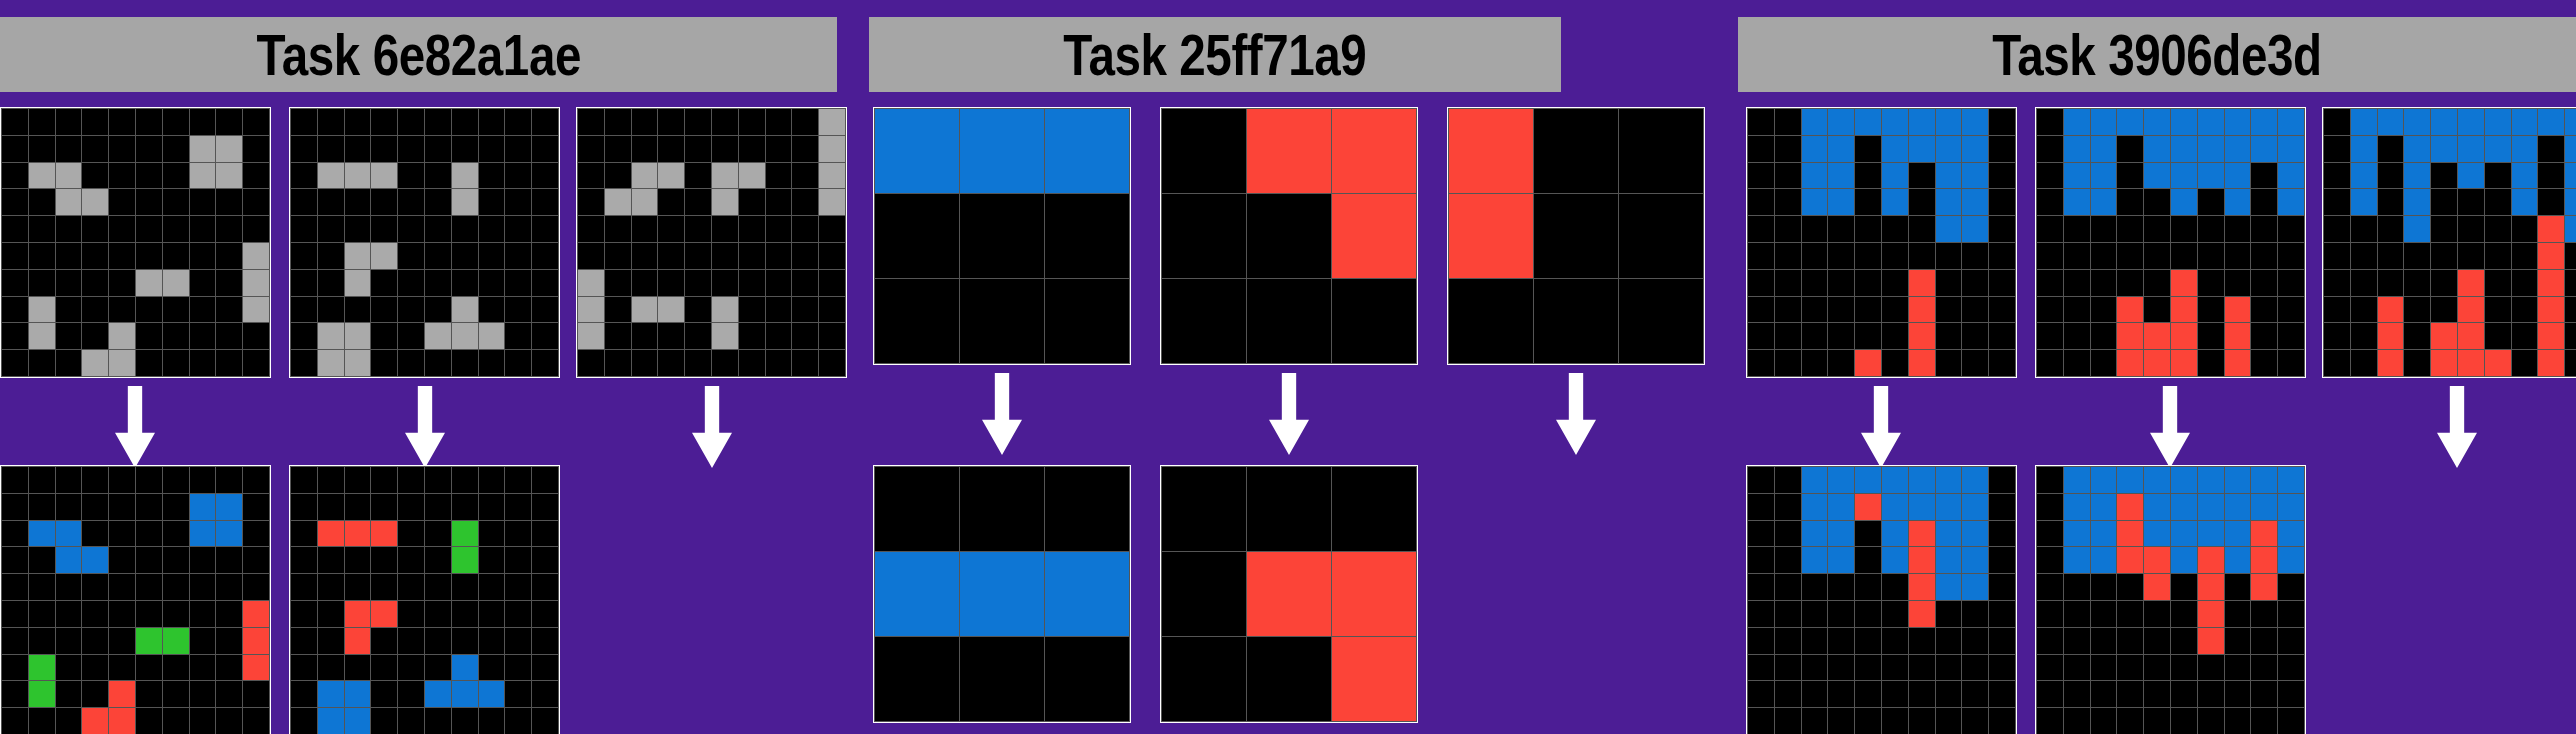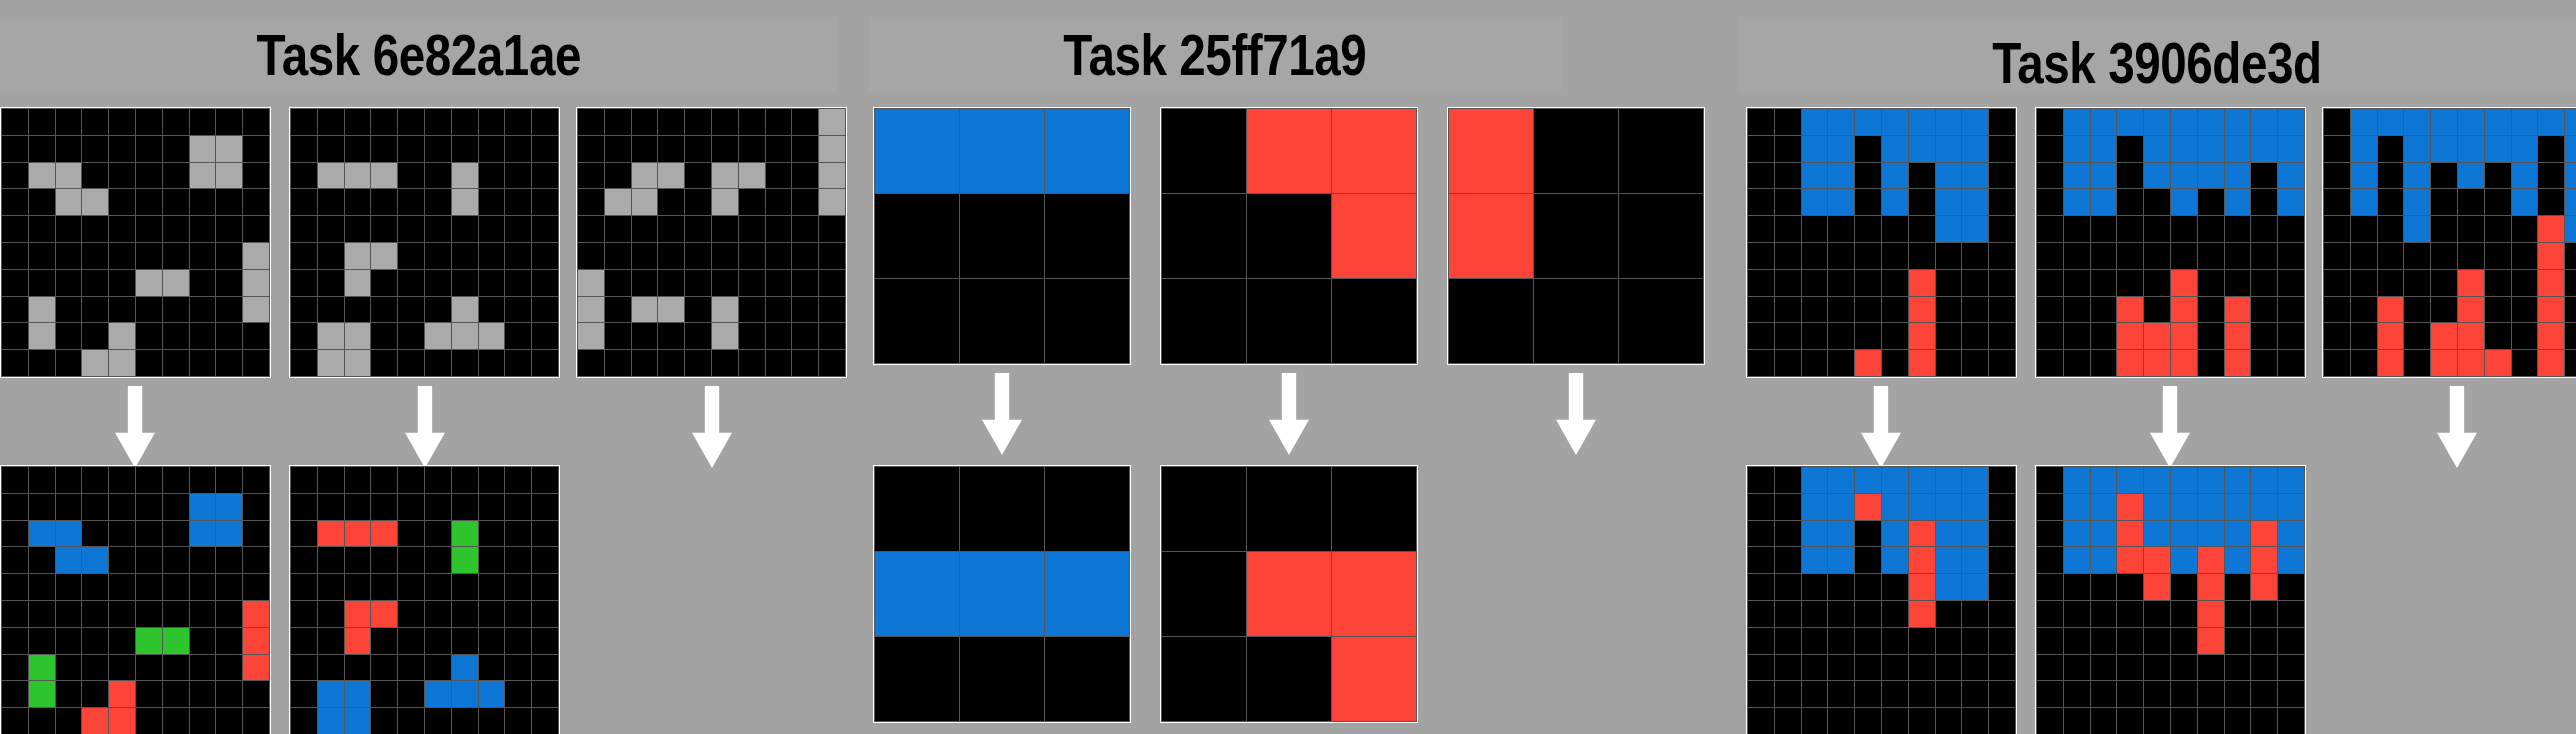--- a/index.html
+++ b/index.html
@@ -1,17 +1,17 @@
 <!DOCTYPE html>
 <html style="font-size:8.3px"><head>
 <meta charset="utf-8">
 <style>
   html,body{margin:0;padding:0;background:#000;}
   body{width:2576px;height:735px;overflow:hidden;font-family:"Liberation Sans",sans-serif;}
-  #stage{position:relative;width:2576px;height:735px;background:#a3a3a3;}
+  #stage{position:relative;width:2576px;height:735px;background:#4c1d95;}
 
   .task-panel{position:absolute;top:0;height:735px;}
 
   .title-bar{position:absolute;left:0;top:17px;height:75px;background:#a6a6a6;
              display:flex;align-items:center;justify-content:center;}
   .title-text{font-family:"Liberation Sans",sans-serif;font-weight:bold;
               font-size:58px;line-height:1;color:#000;letter-spacing:-0.5px;
               transform:scaleX(0.82);transform-origin:center;white-space:nowrap;}
   .grid{position:absolute;display:grid;background:#555;border:1px solid #fff;
         box-sizing:border-box;gap:1px;padding:1px;}
@@ -628,21 +628,21 @@
       <div class="cell k"></div>
       <div class="cell k"></div>
       <div class="cell k"></div>
     </div>
     <div class="arrow" style="left: 1556px; top: 373px;">
       <svg viewBox="0 0 78 158" preserveAspectRatio="none">
         <polygon points="25,0 53,0 53,90 78,90 39,158 0,90 25,90" fill="#ffffff"></polygon>
       </svg>
     </div>
     <div class="task-panel" style="left: 1738px; width: 838px;">
-      <div class="title-bar" style="width: 838px; align-items: flex-end;">
+      <div class="title-bar" style="width: 838px;">
         <span class="title-text">Task 3906de3d</span>
       </div>
     </div>
     <div class="grid" style="left: 1746px; top: 107px; width: 271px; height: 271px; grid-template-columns: repeat(10, 1fr); grid-template-rows: repeat(10, 1fr);">
       <div class="cell k"></div>
       <div class="cell k"></div>
       <div class="cell b"></div>
       <div class="cell b"></div>
       <div class="cell b"></div>
       <div class="cell b"></div>

